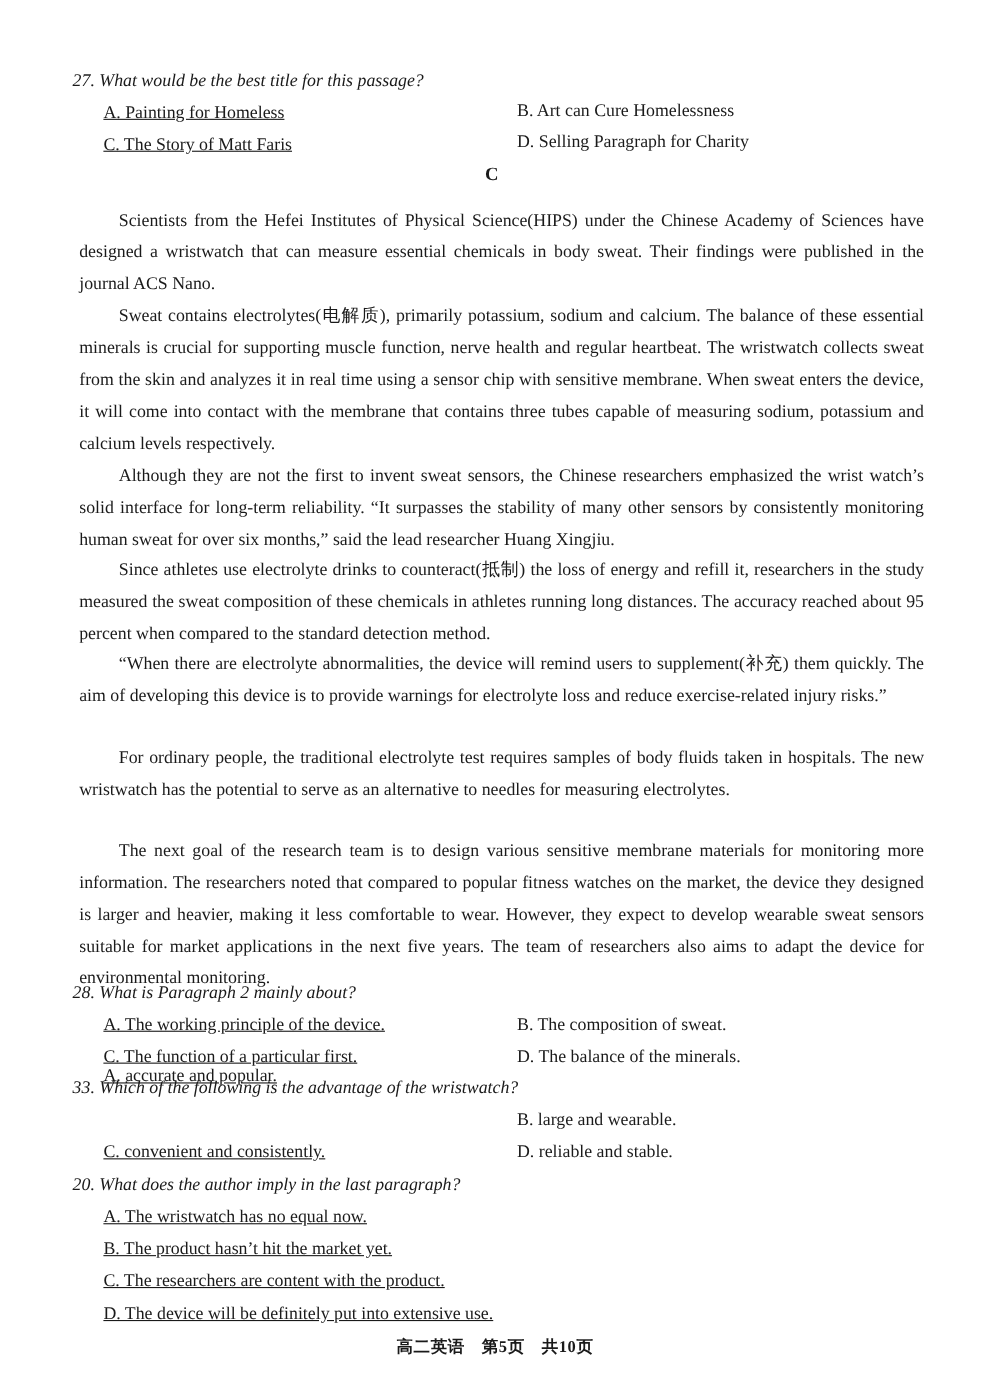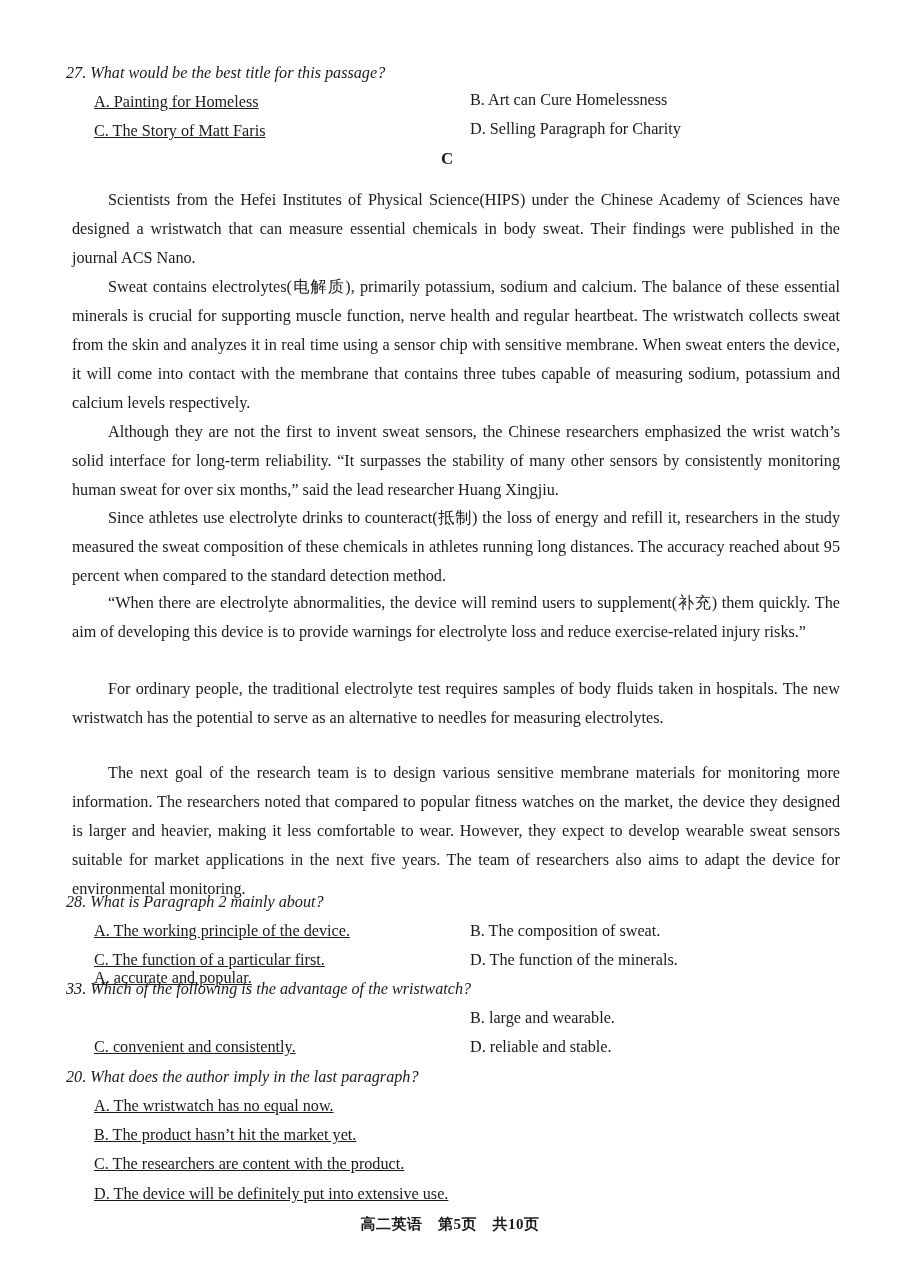--- a/index.html
+++ b/index.html
@@ -43,21 +43,21 @@
 <p class="para" style="top:406px">Although they are not the first to invent sweat sensors, the Chinese researchers emphasized the wrist watch’s solid interface for long-term reliability. “It surpasses the stability of many other sensors by consistently monitoring human sweat for over six months,” said the lead researcher Huang Xingjiu.</p>
 <p class="para" style="top:492px">Since athletes use electrolyte drinks to counteract(抵制) the loss of energy and refill it, researchers in the study measured the sweat composition of these chemicals in athletes running long distances. The accuracy reached about 95 percent when compared to the standard detection method.</p>
 <p class="para" style="top:577px">“When there are electrolyte abnormalities, the device will remind users to supplement(补充) them quickly. The aim of developing this device is to provide warnings for electrolyte loss and reduce exercise-related injury risks.”</p>
 <p class="para" style="top:663px">For ordinary people, the traditional electrolyte test requires samples of body fluids taken in hospitals. The new wristwatch has the potential to serve as an alternative to needles for measuring electrolytes.</p>
 <p class="para" style="top:747px">The next goal of the research team is to design various sensitive membrane materials for monitoring more information. The researchers noted that compared to popular fitness watches on the market, the device they designed is larger and heavier, making it less comfortable to wear. However, they expect to develop wearable sweat sensors suitable for market applications in the next five years. The team of researchers also aims to adapt the device for environmental monitoring.</p>
 
 <div class="line q" style="top:893px">28. What is Paragraph 2 mainly about?</div>
 <div class="line optA" style="top:922px">A. The working principle of the device.</div>
 <div class="line optB" style="top:922px">B. The composition of sweat.</div>
 <div class="line optA" style="top:951px">C. The function of a particular first.</div>
-<div class="line optB" style="top:951px">D. The function of the minerals.</div>
+<div class="line optB" style="top:951px">D. The balance of the minerals.</div>
 
 <div class="line q" style="top:980px">33. Which of the following is the advantage of the wristwatch?</div>
 <div class="line optA" style="top:969px">A. accurate and popular.</div>
 <div class="line optB" style="top:1009px">B. large and wearable.</div>
 <div class="line optA" style="top:1038px">C. convenient and consistently.</div>
 <div class="line optB" style="top:1038px">D. reliable and stable.</div>
 
 <div class="line q" style="top:1068px">20. What does the author imply in the last paragraph?</div>
 <div class="line optA" style="top:1097px">A. The wristwatch has no equal now.</div>
 <div class="line optA" style="top:1126px">B. The product hasn’t hit the market yet.</div>

